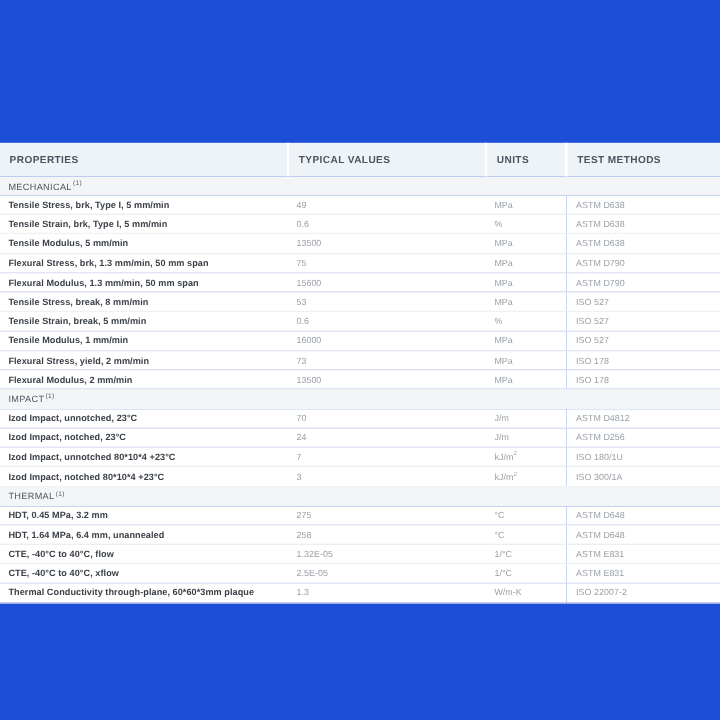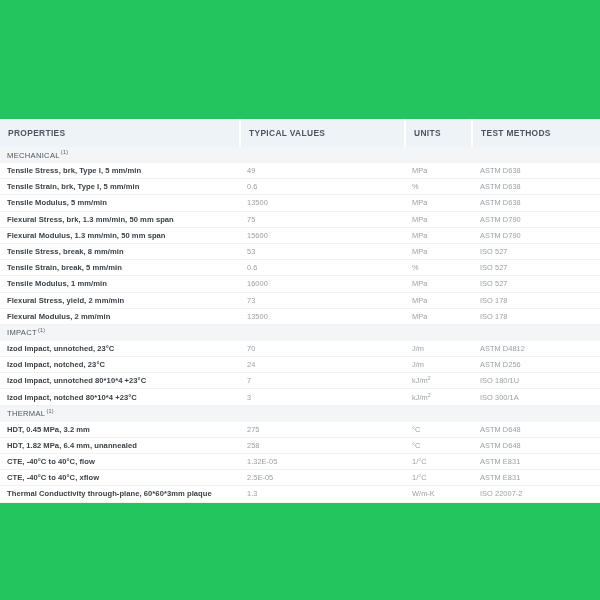--- a/index.html
+++ b/index.html
@@ -11,21 +11,21 @@
     width: 600px;
     height: 600px;
     font-family: "Liberation Sans", sans-serif;
     color: #3f444b;
     overflow: hidden;
   }
   .page {
     position: relative;
     width: 600px;
     height: 600px;
-    background: #22c55e;
+    background: #1d4ed8;
   }
   .datasheet {
     position: absolute;
     left: 0;
     top: 119px;
     width: 600px;
   }
   table.spec {
     width: 600px;
     border-collapse: collapse;
@@ -219,21 +219,21 @@
           <tr class="section">
             <td colspan="4">THERMAL<sup>(1)</sup></td>
           </tr>
           <tr class="row">
             <td class="prop">HDT, 0.45 MPa, 3.2 mm</td>
             <td class="val">275</td>
             <td class="unit">°C</td>
             <td class="meth">ASTM D648</td>
           </tr>
           <tr class="row">
-            <td class="prop">HDT, 1.82 MPa, 6.4 mm, unannealed</td>
+            <td class="prop">HDT, 1.64 MPa, 6.4 mm, unannealed</td>
             <td class="val">258</td>
             <td class="unit">°C</td>
             <td class="meth">ASTM D648</td>
           </tr>
           <tr class="row">
             <td class="prop">CTE, -40°C to 40°C, flow</td>
             <td class="val">1.32E-05</td>
             <td class="unit">1/°C</td>
             <td class="meth">ASTM E831</td>
           </tr>

